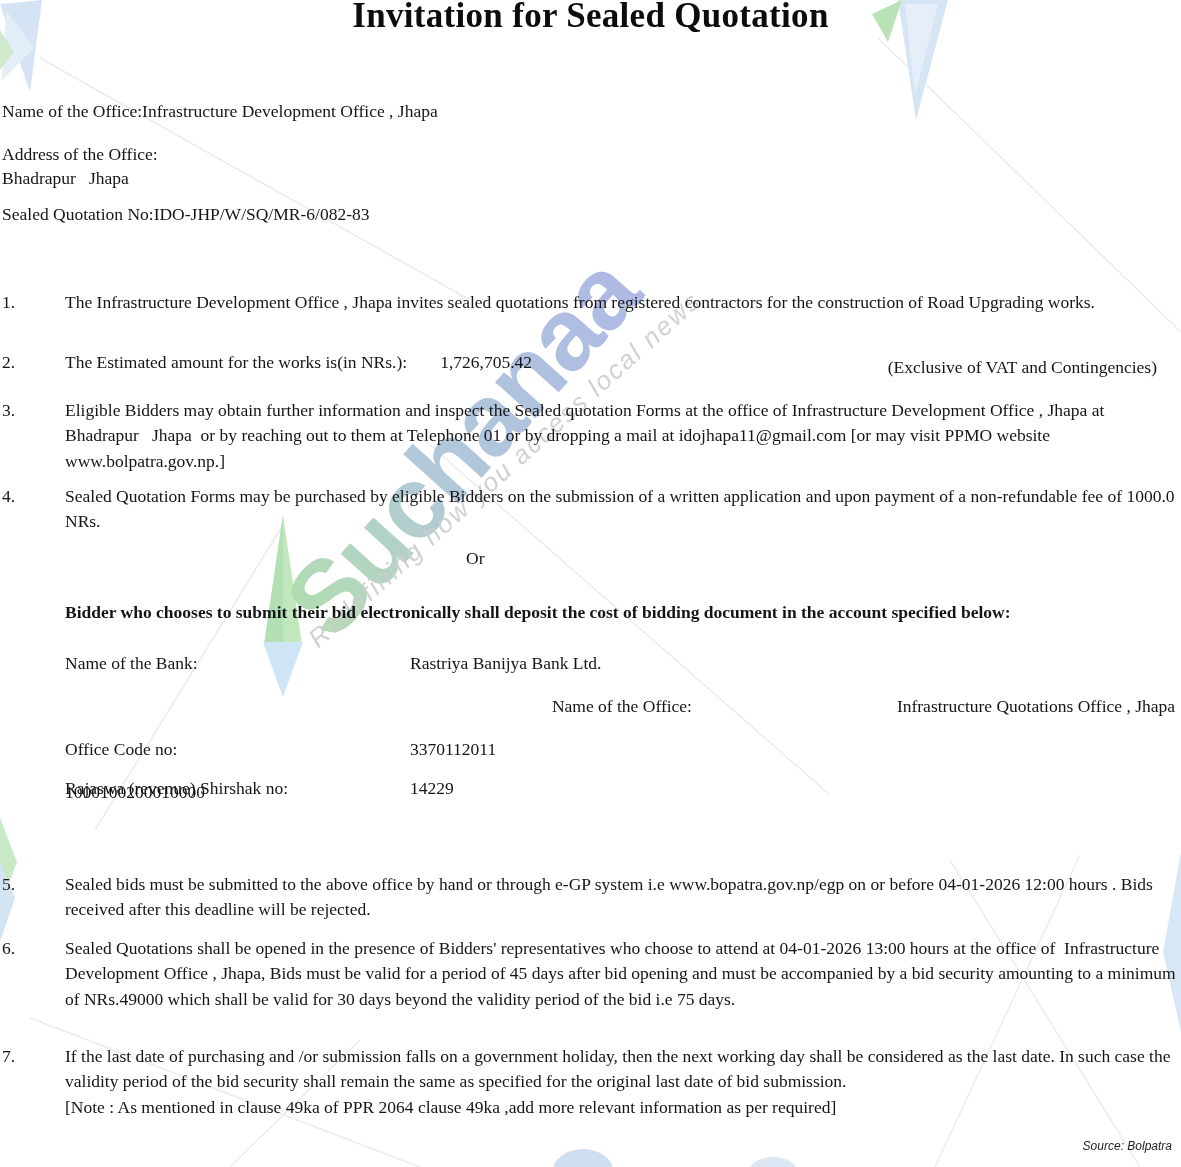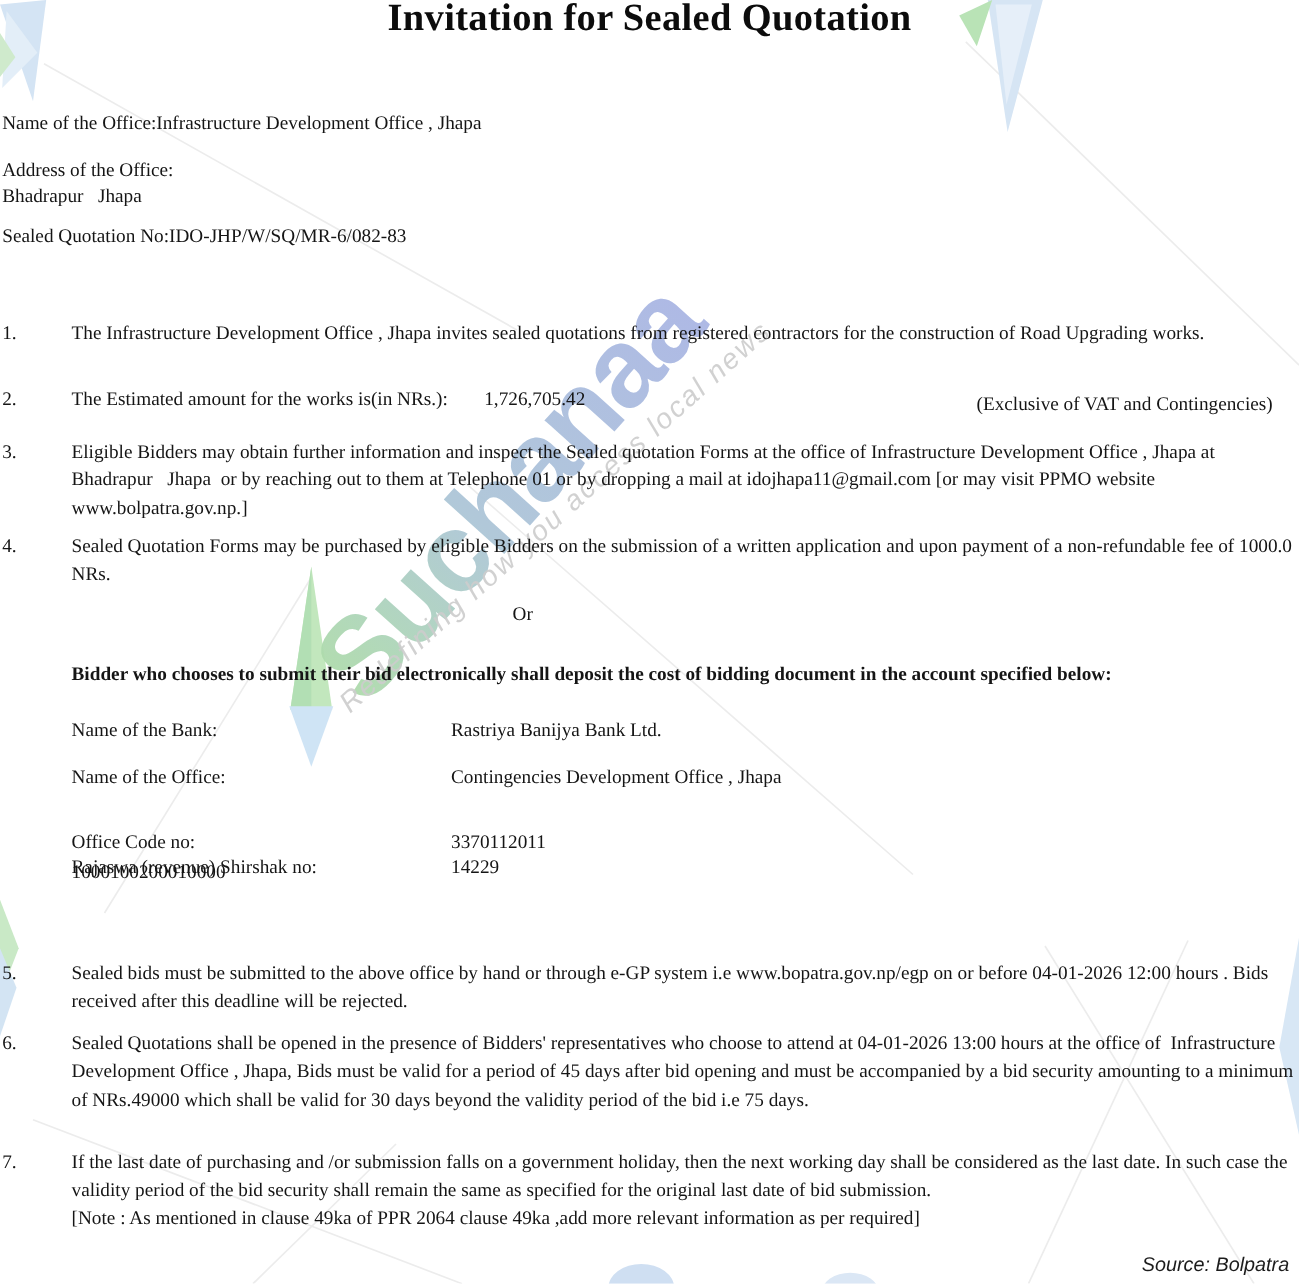--- a/index.html
+++ b/index.html
@@ -28,21 +28,21 @@
   .item2-note{position:absolute;right:24px;top:5px;white-space:pre-wrap;}
   .or-sep{position:absolute;margin:0;}
   .intro-line{position:absolute;left:65px;width:1112px;margin:0;white-space:pre-wrap;}
   .bank-row{position:absolute;left:65px;display:flex;width:1110px;}
   .bank-label{width:345px;flex:0 0 345px;white-space:pre-wrap;}
   .bank-value{white-space:pre-wrap;}
   .bracket-note{white-space:pre-wrap;}
   .source-note{
     position:absolute;right:9px;top:1139px;margin:0;
     font-family:"Liberation Sans","DejaVu Sans",sans-serif;
-    font-style:italic;font-size:18px;color:#1c1c1c;
+    font-style:italic;font-size:12px;color:#1c1c1c;
   }
   .w2{font-family:"DejaVu Serif",serif;font-size:16.3px;margin:0 7px 0 6px;}
   .pub-date{margin-left:24px;}
 </style>
 </head>
 <body>
 
 <div class="page">
 
   <svg class="wm" viewBox="0 0 1181 1167" aria-hidden="true">
@@ -129,25 +129,25 @@
 
     <p class="or-sep" style="top:548px;left:466px;font-family:Liberation Serif, serif;">Or</p>
 
     <p class="intro-line" style="top:602px;font-weight:bold;">Bidder who chooses to submit their bid electronically shall deposit the cost of bidding document in the account specified below:</p>
 
     <div>
       <div class="bank-row" style="top:653px;align-items:center;">
         <span class="bank-label">Name of the Bank:</span>
         <span class="bank-value">Rastriya Banijya Bank Ltd.</span>
       </div>
-      <div class="bank-row" style="top:696px;">
+      <div class="bank-row" style="top:696px;justify-content:flex-end;">
         <span class="bank-label">Name of the Office:</span>
-        <span class="bank-value">Contingencies Development Office , Jhapa</span>
+        <span class="bank-value">Infrastructure Quotations Office , Jhapa</span>
       </div>
-      <div class="bank-row" style="top:739px;margin-top:16px;">
+      <div class="bank-row" style="top:739px;">
         <span class="bank-label">Office Code no:</span>
         <span class="bank-value">3370112011</span>
       </div>
       <div class="bank-row" style="top:782px;">
         <span class="bank-value">1000100200010000</span>
       </div>
       <div class="bank-row" style="top:778px;">
         <span class="bank-label">Rajaswa (revenue) Shirshak no:</span>
         <span class="bank-value">14229</span>
       </div>

